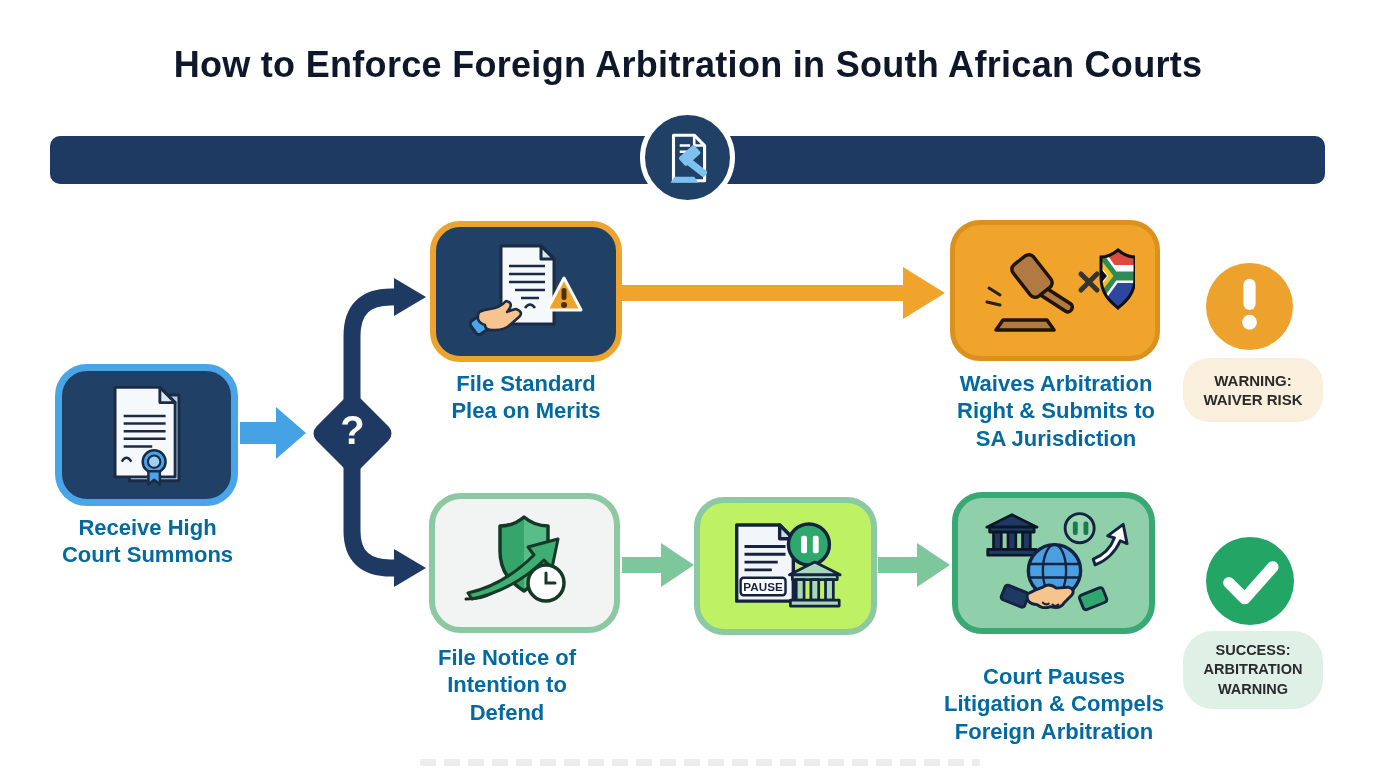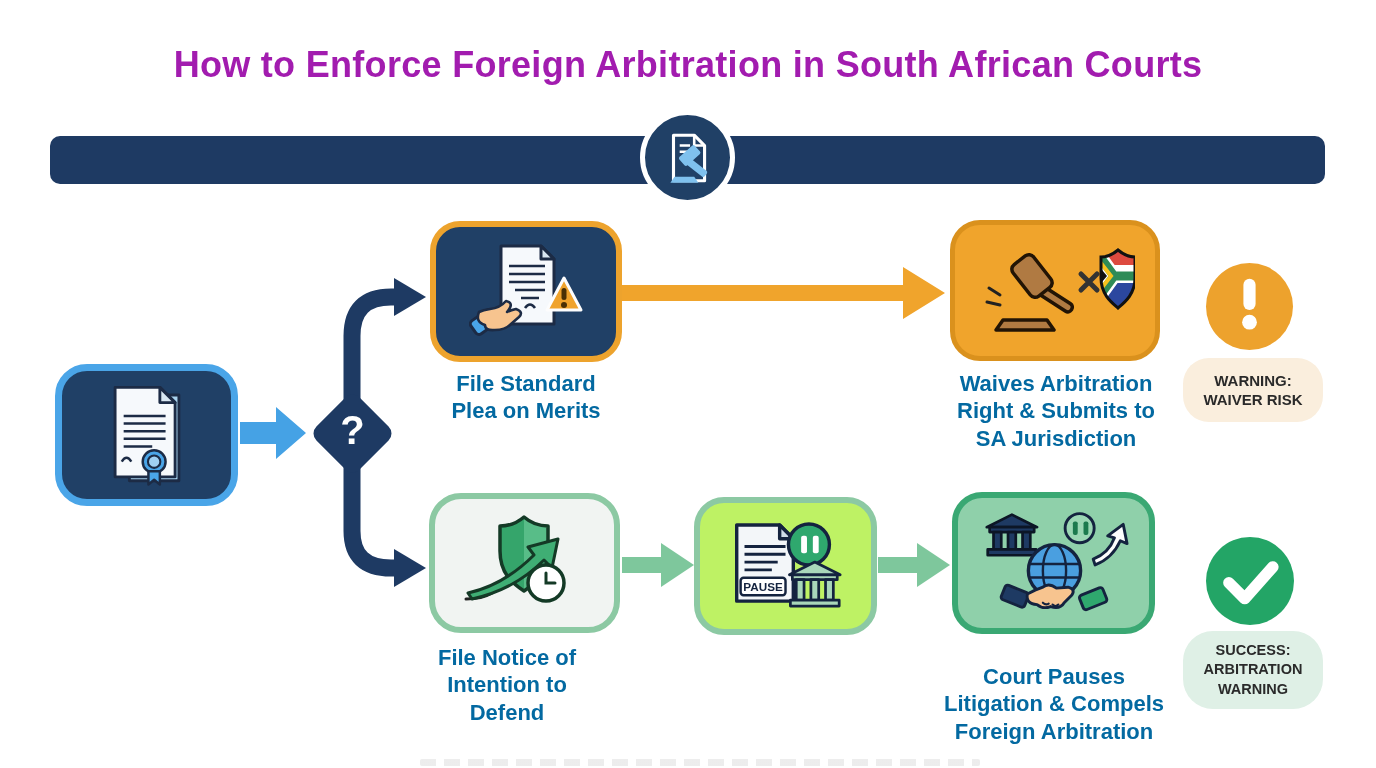--- a/index.html
+++ b/index.html
@@ -1,20 +1,20 @@
 <!DOCTYPE html>
 <html><head>
 <meta charset="utf-8">
 <style>
   * { margin:0; padding:0; box-sizing:border-box; }
   body { background:#ffffff; font-family:"Liberation Sans", sans-serif; }
   .canvas { position:relative; width:1376px; height:768px; background:#ffffff; overflow:hidden; }
 
   .title { position:absolute; top:44px; left:0; right:0; text-align:center;
-           font-size:36px; font-weight:800; color:#a21caf; letter-spacing:0.3px; }
+           font-size:36px; font-weight:800; color:#0f172a; letter-spacing:0.3px; }
 
   .top-bar { position:absolute; left:50px; top:136px; width:1275px; height:48px;
              background:#1e3a63; border-radius:10px; }
   .badge-circle { position:absolute; left:640px; top:110px; width:95px; height:95px;
                   border-radius:50%; background:#204066; border:5px solid #ffffff;
                   display:flex; align-items:center; justify-content:center; z-index:3; }
 
   .flow-svg { position:absolute; left:0; top:0; width:1376px; height:768px; z-index:1; }
 
   .box { position:absolute; display:flex; align-items:center; justify-content:center; z-index:2; }
@@ -98,20 +98,22 @@
         <path d="M19 6 H66 L82 22 V100 H19 Z" fill="#f6f9fc"></path>
         <path d="M66 6 L82 22 H66 Z" fill="#d9e7f2"></path>
         <path d="M28 36 H72 M28 44 H72 M28 52 H72 M28 60 H72 M28 68 H58" stroke-width="2.6" fill="none"></path>
         <path d="M26 84 q5 -8 10 0" fill="none" stroke-width="2.6"></path>
         <circle cx="60" cy="84" r="12" fill="#4aa5e8" stroke-width="2.6"></circle>
         <circle cx="60" cy="84" r="6.5" fill="#9fd0f2" stroke-width="2.2"></circle>
         <path d="M54 94 V108 L60 103 L66 108 V94 Z" fill="#4aa5e8" stroke-width="2.6"></path>
       </g>
     </svg>
   </div>
+  <div class="node-label lbl-start">Receive High
+Court Summons</div>
 
   <div class="diamond"></div>
   <div class="diamond-q">?</div>
 
   <div class="box box-standard">
     <svg width="115" height="100" viewBox="0 0 115 100">
       <g stroke="#1c2b45" stroke-width="3" stroke-linejoin="round">
         <path d="M32 4 H72 L85 17 V82 H32 Z" fill="#f6f9fc"></path>
         <path d="M72 4 V17 H85 Z" fill="#d9e7f2"></path>
         <path d="M40 24 H76 M40 32 H76 M40 40 H76 M46 48 H76 M52 56 H70" stroke-width="2.6" fill="none"></path>

